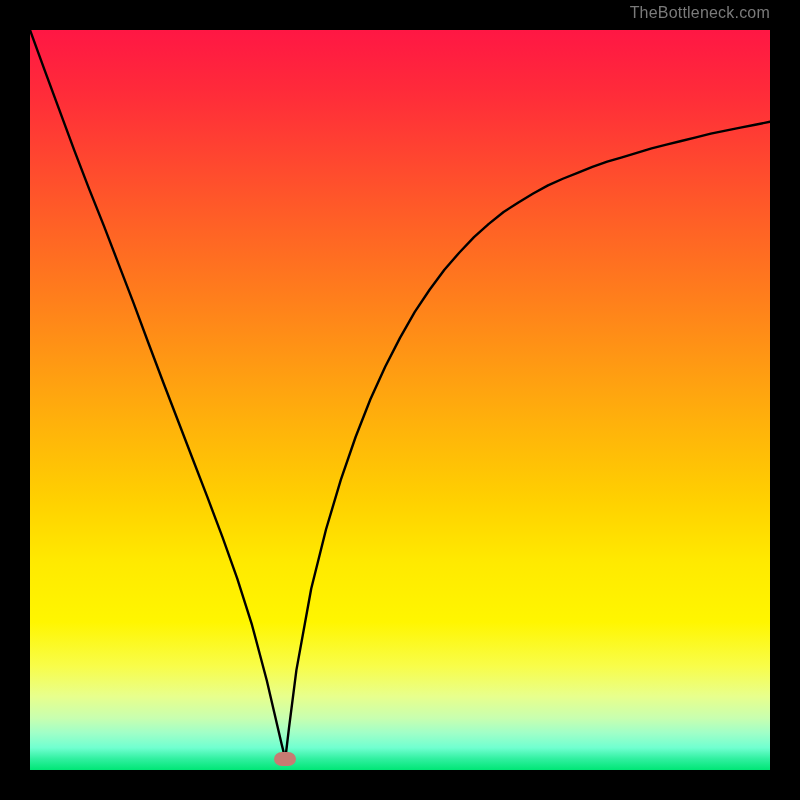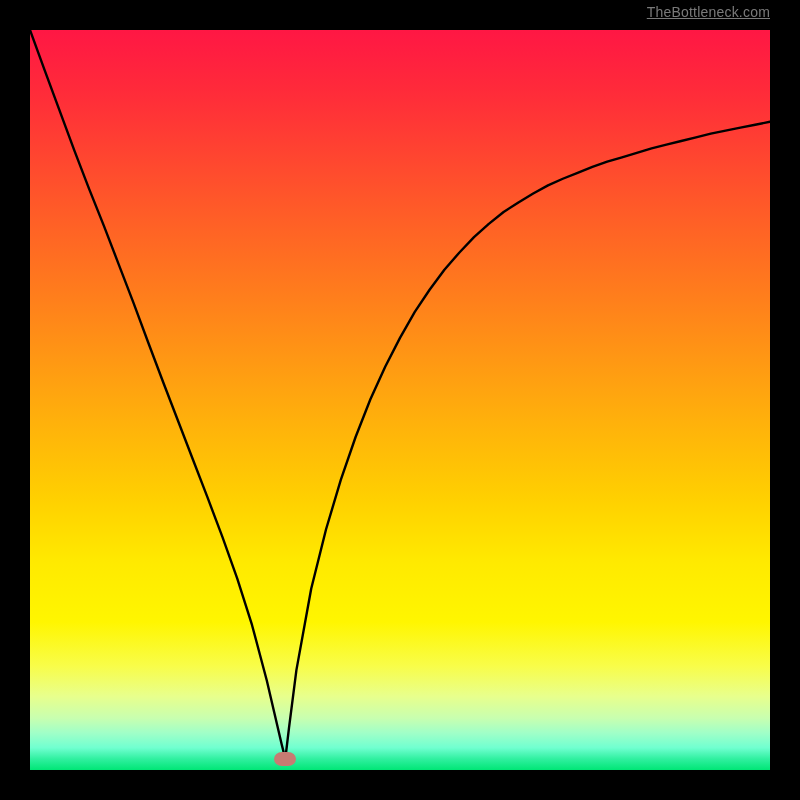--- a/index.html
+++ b/index.html
@@ -41,24 +41,23 @@
       #70ffd0 97%,
       #30f0a0 98.5%,
       #00e676 100%
     );
   }
   .watermark {
     position: absolute;
     top: 4px;
     right: 30px;
     color: #7a7a7a;
-    font-size: 14px;
+    font-size: 16px;
     letter-spacing: 0.2px;
     font-weight: 400;
-    text-decoration: underline;
   }
   svg.curve {
     position: absolute;
     inset: 0;
     width: 100%;
     height: 100%;
   }
   .marker {
     position: absolute;
     width: 22px;

